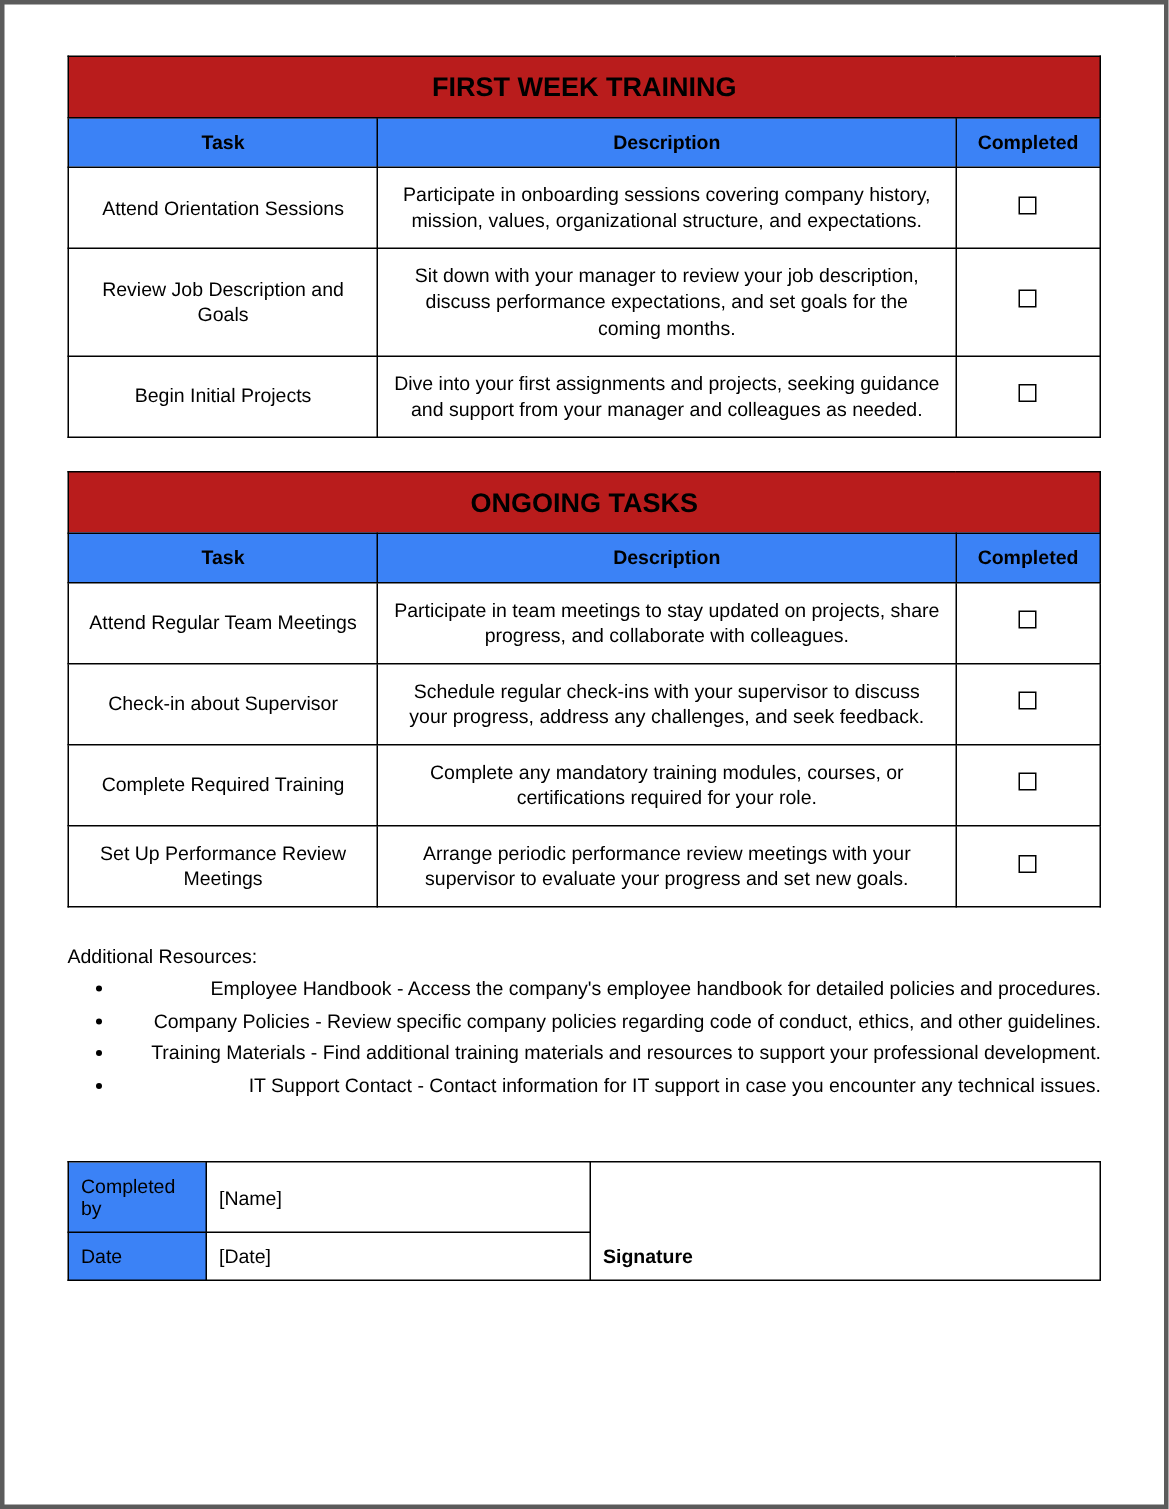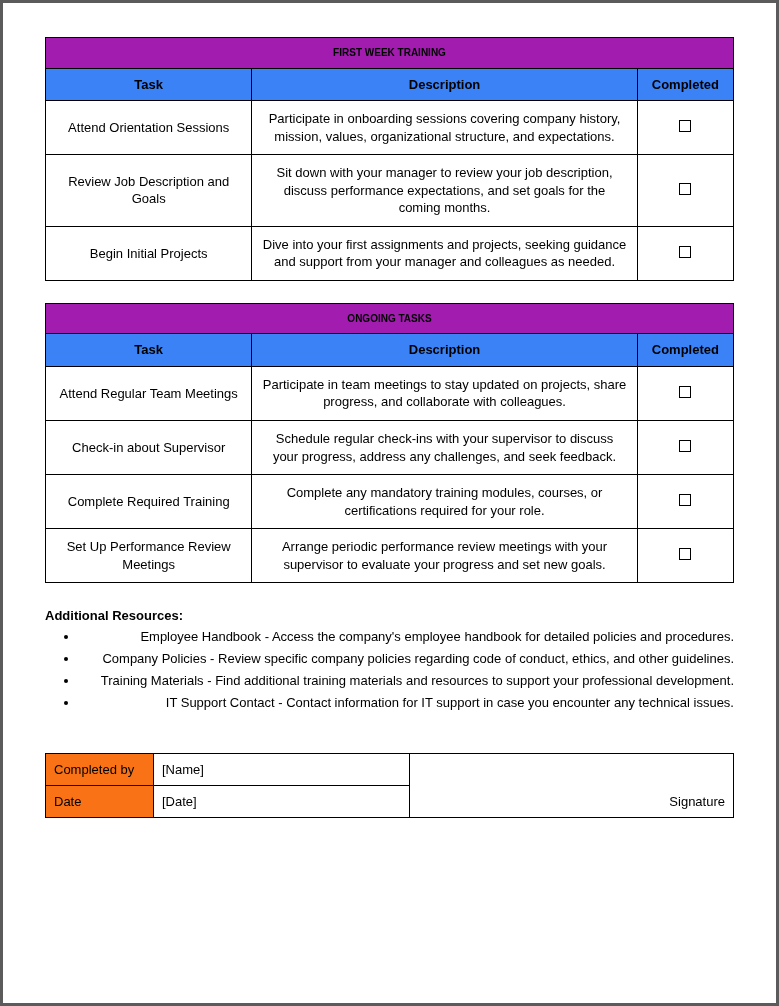--- a/index.html
+++ b/index.html
@@ -19,25 +19,25 @@
     width:100%;
     border-collapse:collapse;
     margin-bottom:22px;
   }
   table.task th, table.task td {
     border:1px solid #000;
     font-size:13px;
     line-height:1.35;
   }
   table.task .title-row th {
-    background:#a21caf;
+    background:#b91c1c;
     font-weight:bold;
     text-align:center;
     padding:8px 6px;
-    font-size:10px;
+    font-size:18px;
   }
   table.task .hdr-row th {
     background:#3b82f6;
     font-weight:bold;
     text-align:center;
     padding:7px 6px;
   }
   table.task td {
     text-align:center;
     padding:9px 10px;
@@ -50,21 +50,21 @@
     display:inline-block;
     width:12px; height:12px;
     border:1.2px solid #000;
   }
   .resources {
     margin-top:24px;
     font-size:13px;
     line-height:1.45;
   }
   .resources-title {
-    font-weight:bold;
+    font-weight:normal;
     margin-bottom:2px;
   }
   .resources ul {
     margin:2px 0 0 0;
     padding-left:34px;
     text-align:right;
   }
   .resources li { margin-bottom:3px; }
   table.sign {
     width:100%;
@@ -72,30 +72,31 @@
     margin-top:40px;
     font-size:13px;
   }
   table.sign td, table.sign th {
     border:1px solid #000;
     padding:8px 8px;
     text-align:left;
     vertical-align:middle;
   }
   table.sign .lab {
-    background:#f97316;
-    width:108px;
+    background:#3b82f6;
+    width:92px;
     font-weight:normal;
   }
   table.sign .val { width:256px; }
   table.sign .sig {
-    text-align:right;
+    text-align:left;
     vertical-align:bottom;
     padding-bottom:8px;
     border-top: none;
+    font-weight: bold;
   }
   table.sign .sig-empty {
     border-bottom: none;
     border-top:1px solid #000;
   }
 </style>
 </head>
 <body>
 
 <div class="page">

